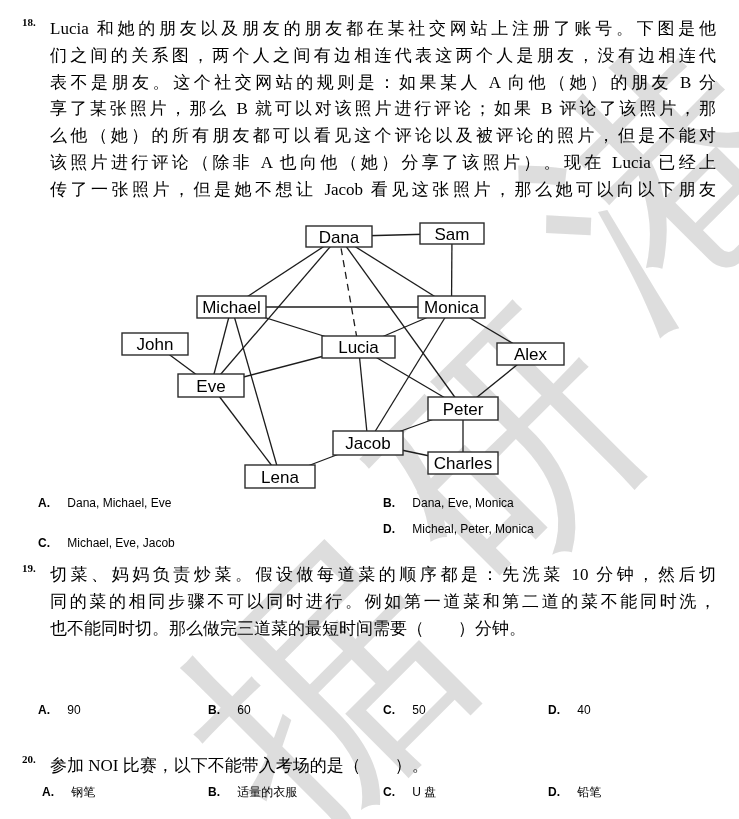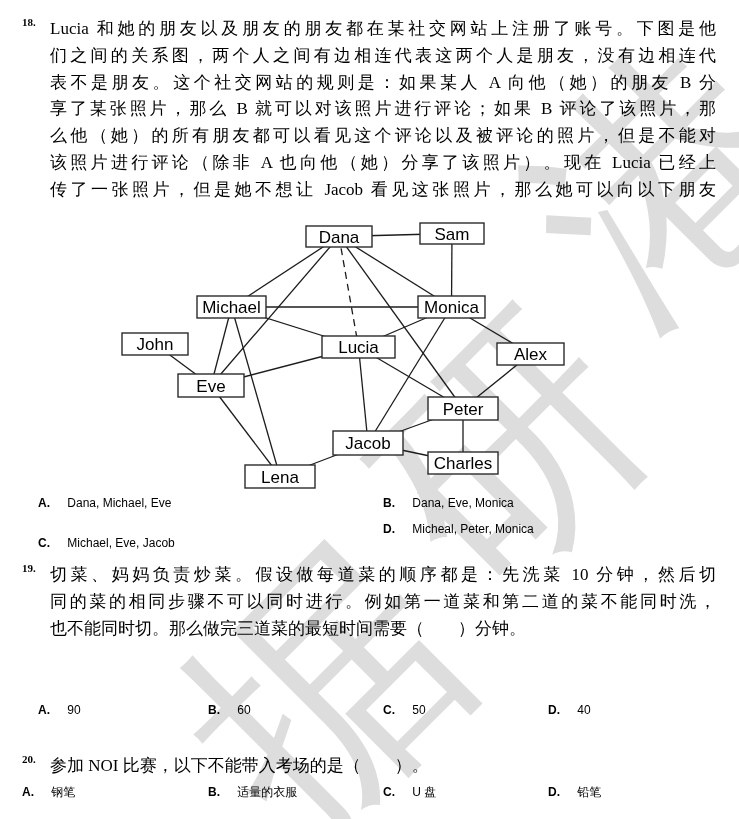--- a/index.html
+++ b/index.html
@@ -151,21 +151,21 @@
 <div class="opt" style="left:548px;top:703px;">
   <span class="letter">D.</span>
   <span>40</span>
 </div>
 
 <div class="qnum" style="top:753px;">20.</div>
 <div class="qlines" style="top:753px;">
   <div class="qline short">参加 NOI 比赛，以下不能带入考场的是（　　）。</div>
 </div>
 
-<div class="opt" style="left:22px;top:784px;">
+<div class="opt" style="left:42px;top:784px;">
   <span class="letter">A.</span>
   <span>钢笔</span>
 </div>
 <div class="opt" style="left:208px;top:784px;">
   <span class="letter">B.</span>
   <span>适量的衣服</span>
 </div>
 <div class="opt" style="left:383px;top:784px;">
   <span class="letter">C.</span>
   <span>U 盘</span>

